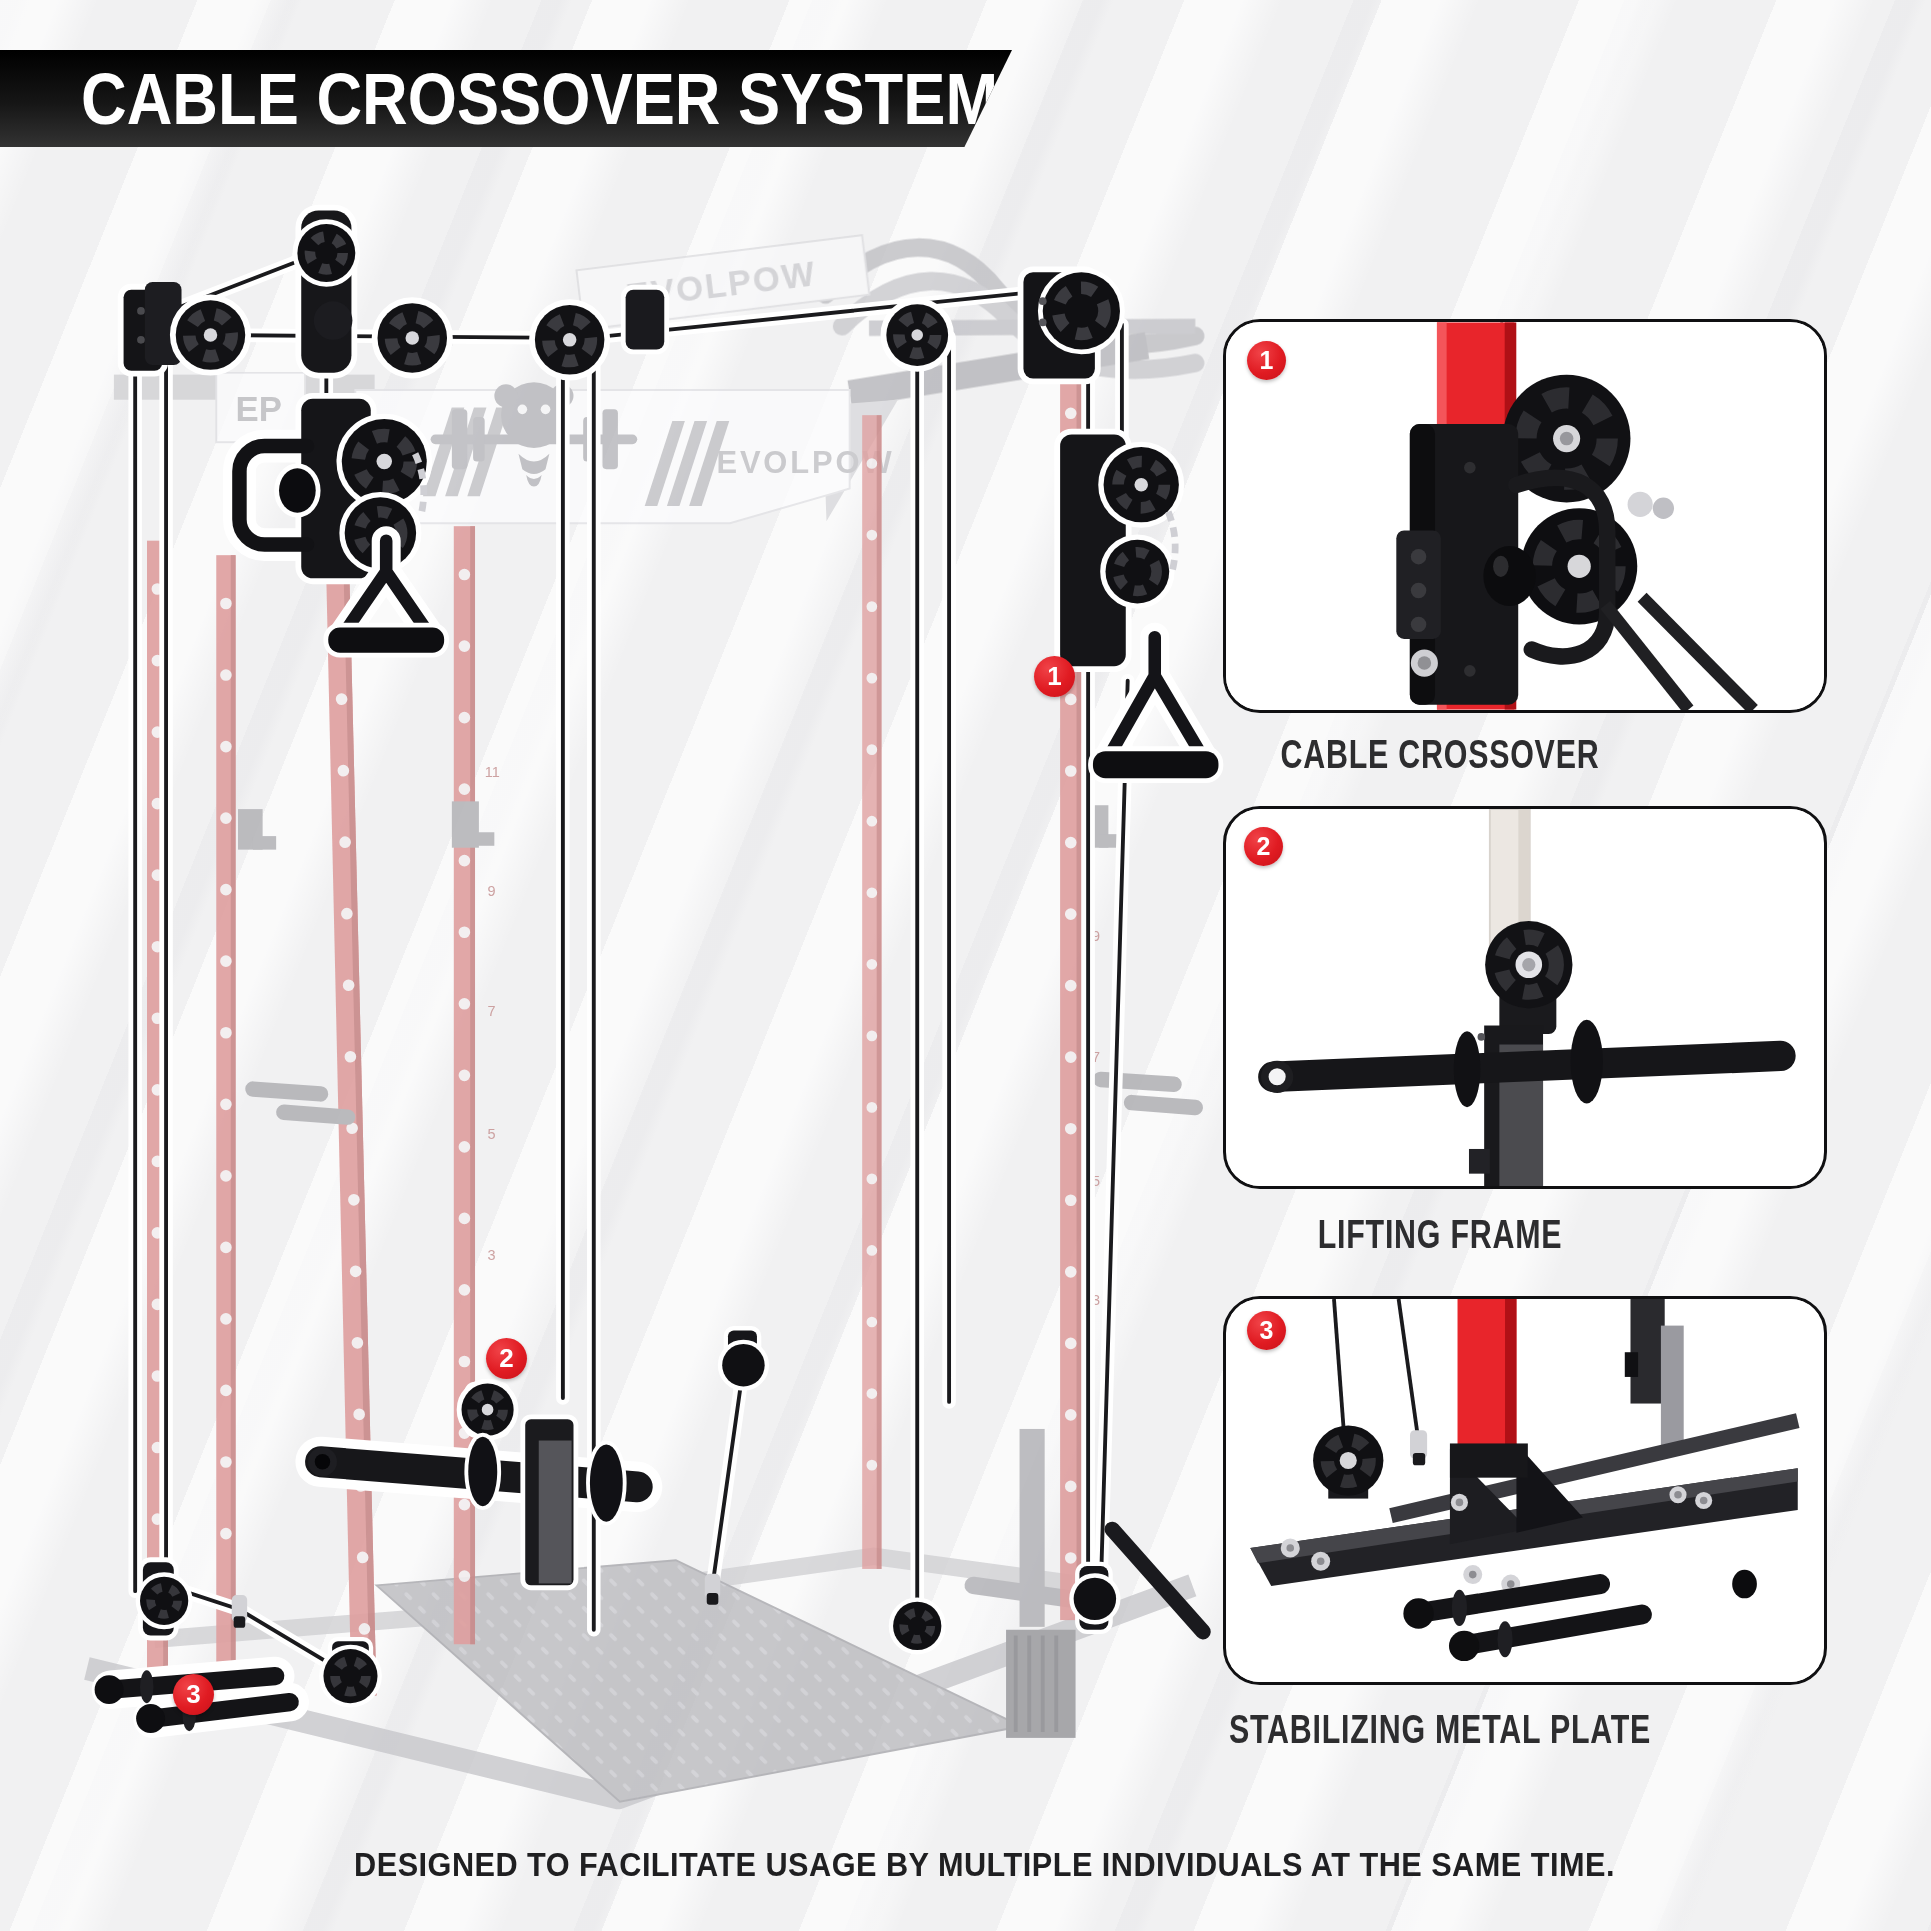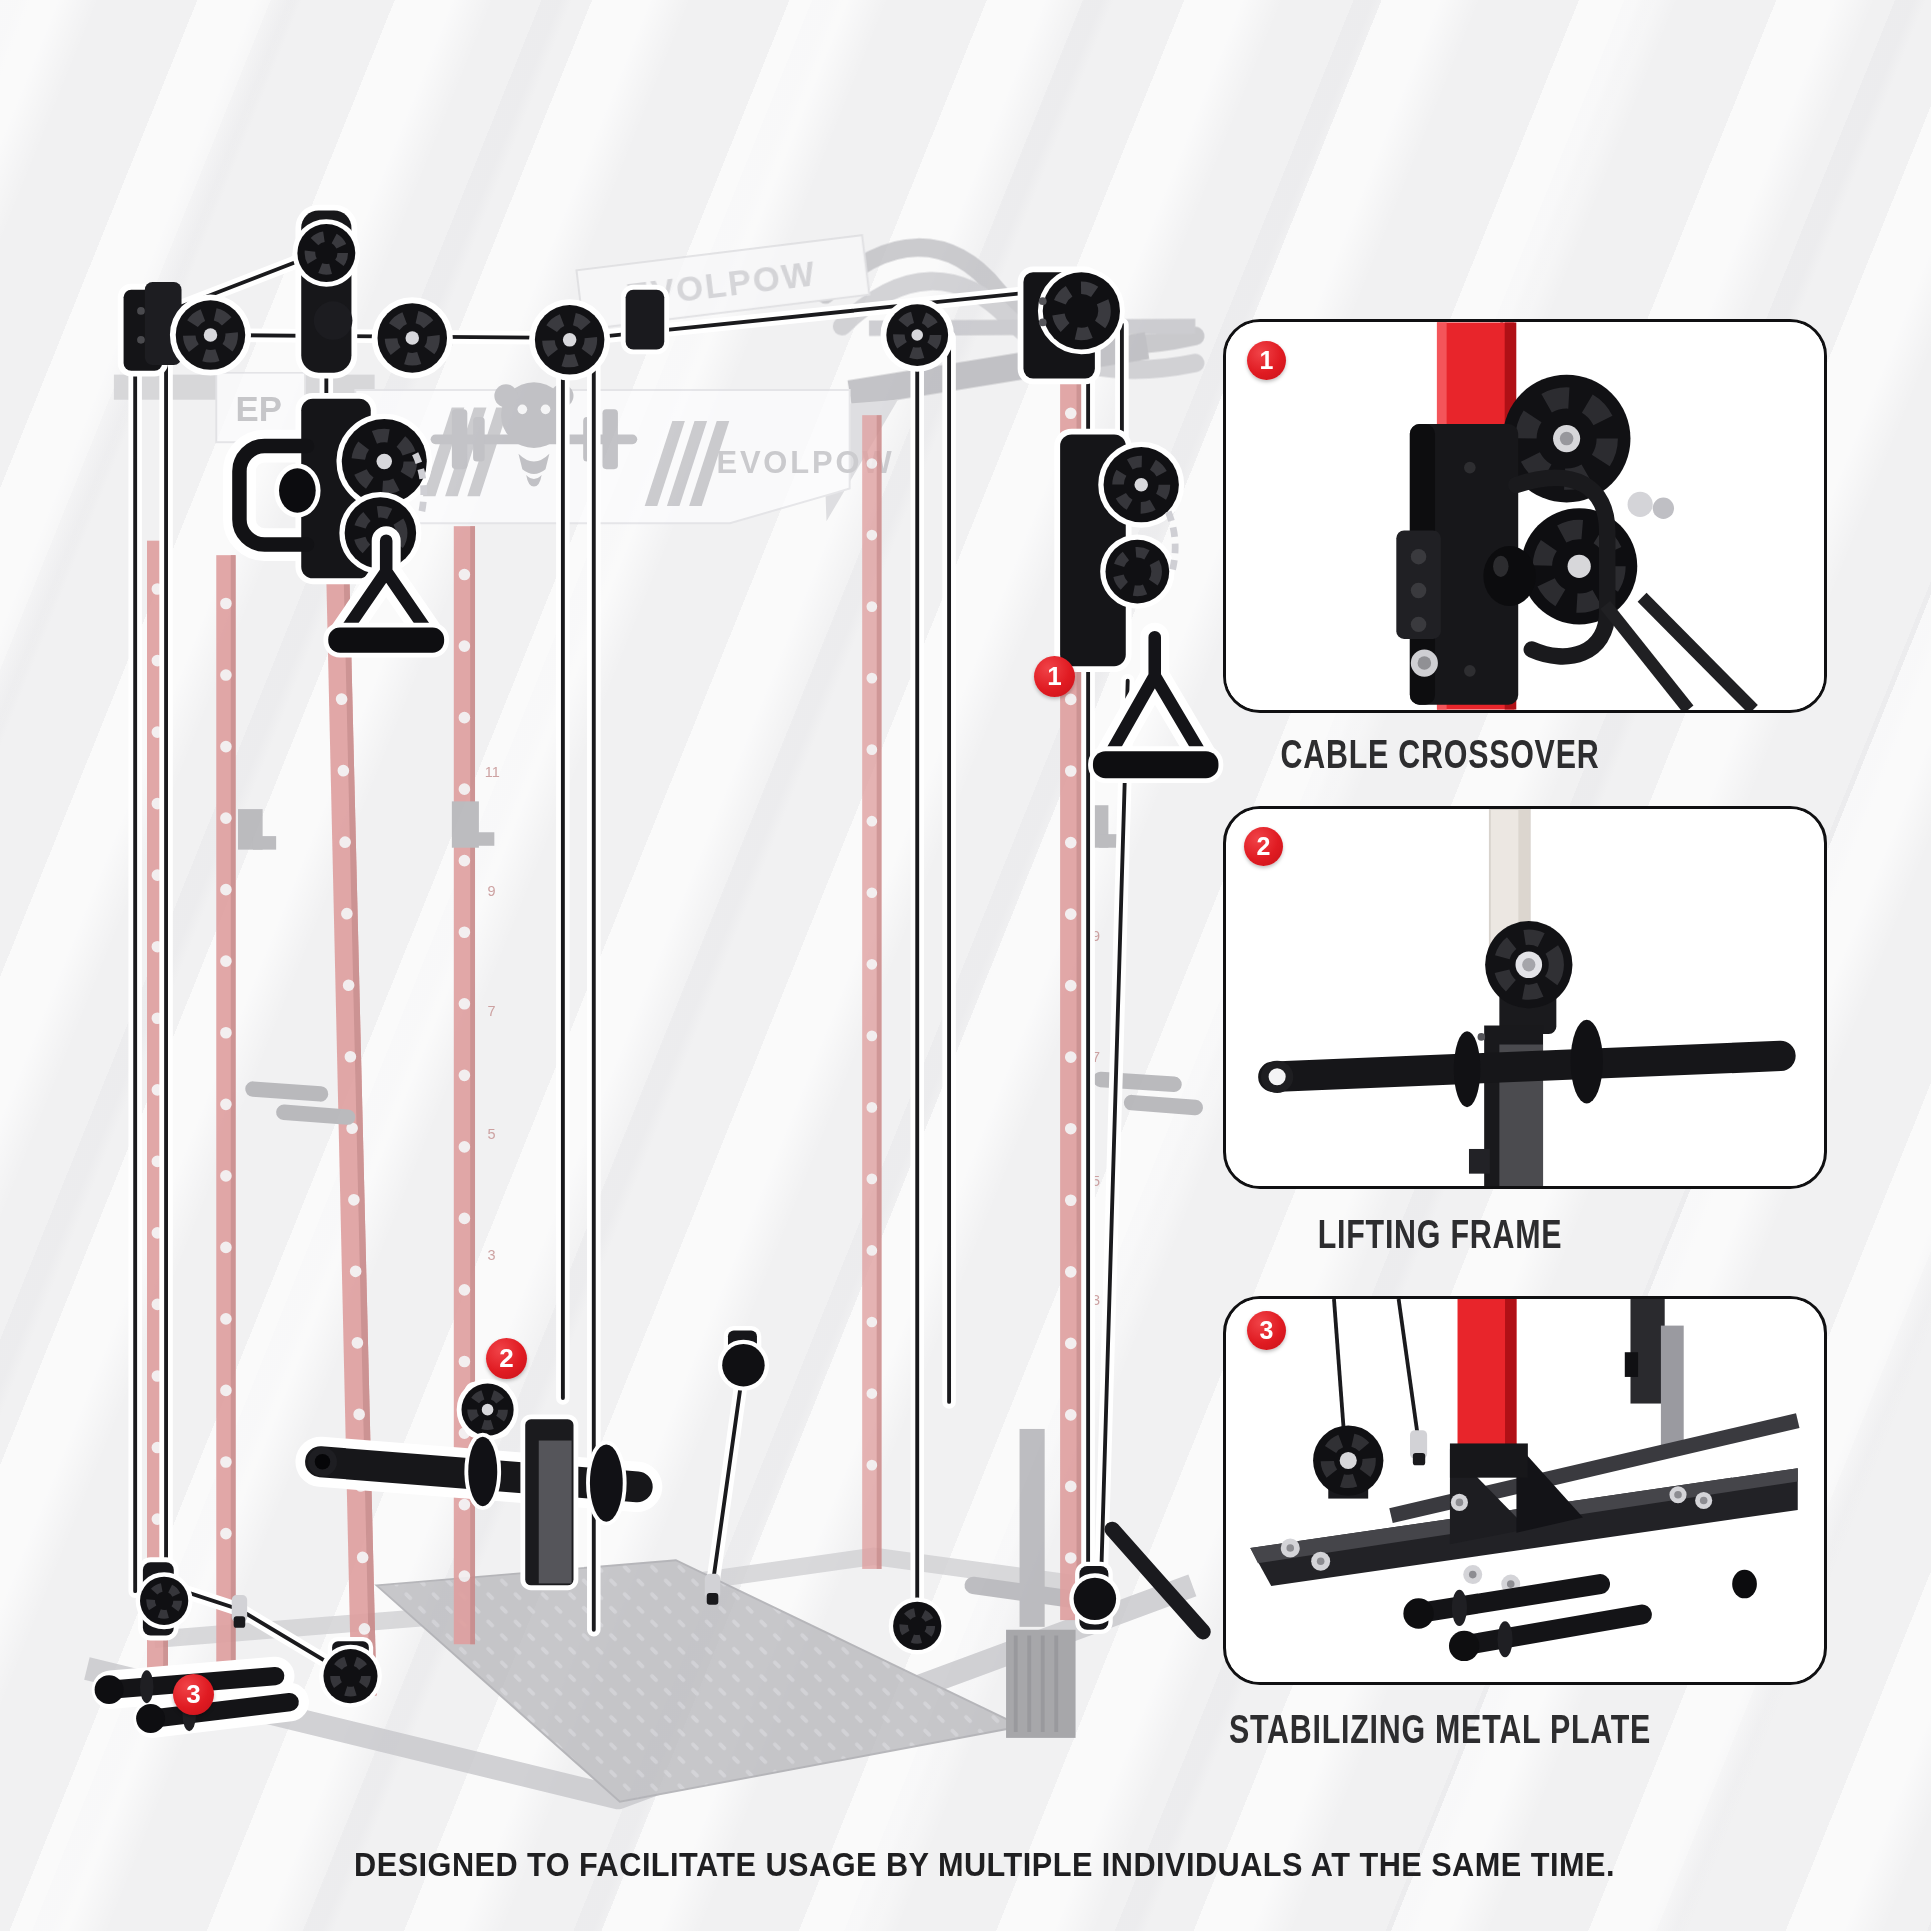--- a/index.html
+++ b/index.html
@@ -42,20 +42,23 @@
   .footer-note{position:absolute;left:19.3px;top:1846px;width:1931px;text-align:center;z-index:2;
     color:#1f1f21;font-size:33px;font-weight:700;letter-spacing:0.5px;white-space:nowrap;
     transform:scaleX(.93);transform-origin:center;}
 </style>
 </head>
 <body>
 
 <div class="page">
   <div class="streaks"></div>
 
+  <div class="banner">
+    <div class="banner-title">CABLE CROSSOVER SYSTEM</div>
+  </div>
 
   <svg class="figure-svg" viewBox="0 0 2000 2000">
     <defs>
       <pattern id="diam" width="20" height="20" patternTransform="rotate(45)" patternUnits="userSpaceOnUse">
         <rect width="20" height="20" fill="#bdbdc1"></rect>
         <rect x="3" y="8" width="10" height="4" rx="2" fill="#cdcdd1"></rect>
       </pattern>
     </defs>
 
     <g opacity="0.85">

